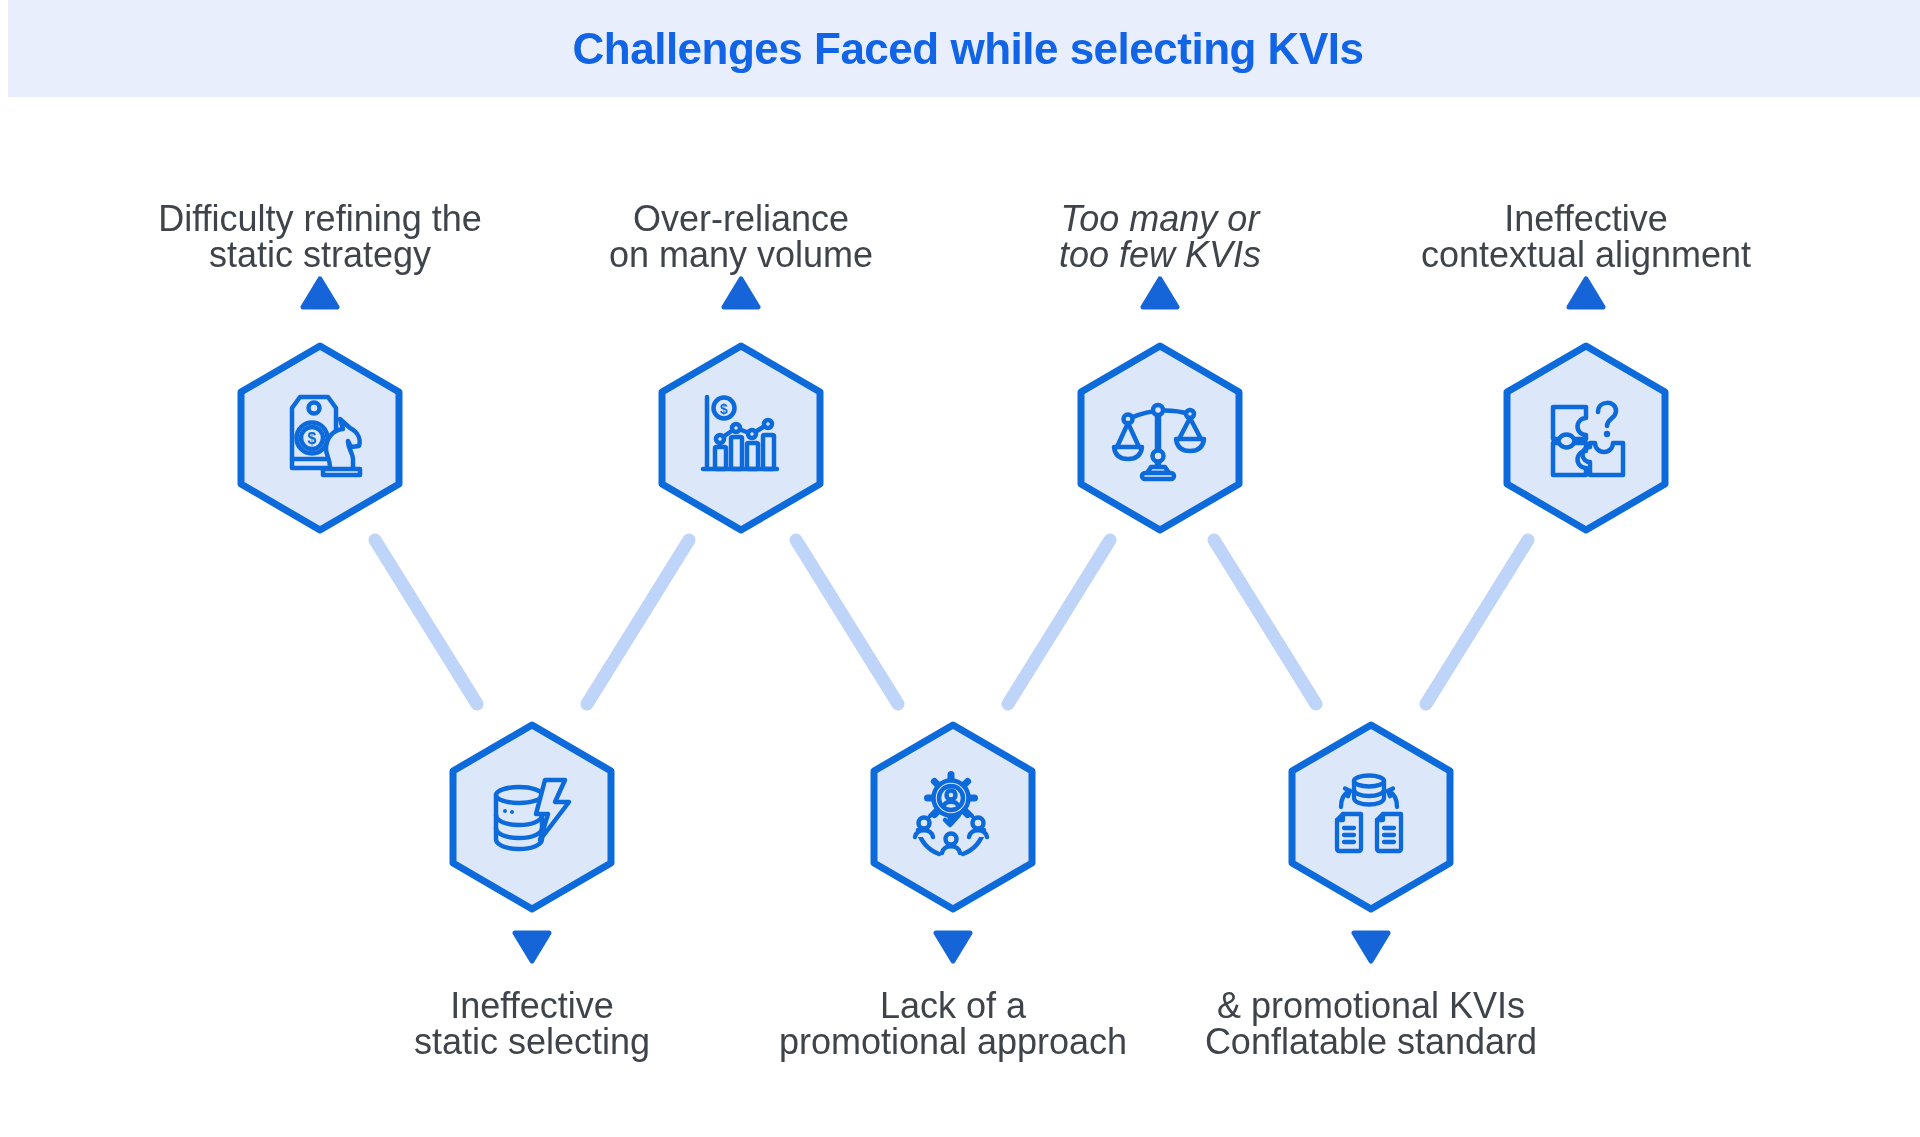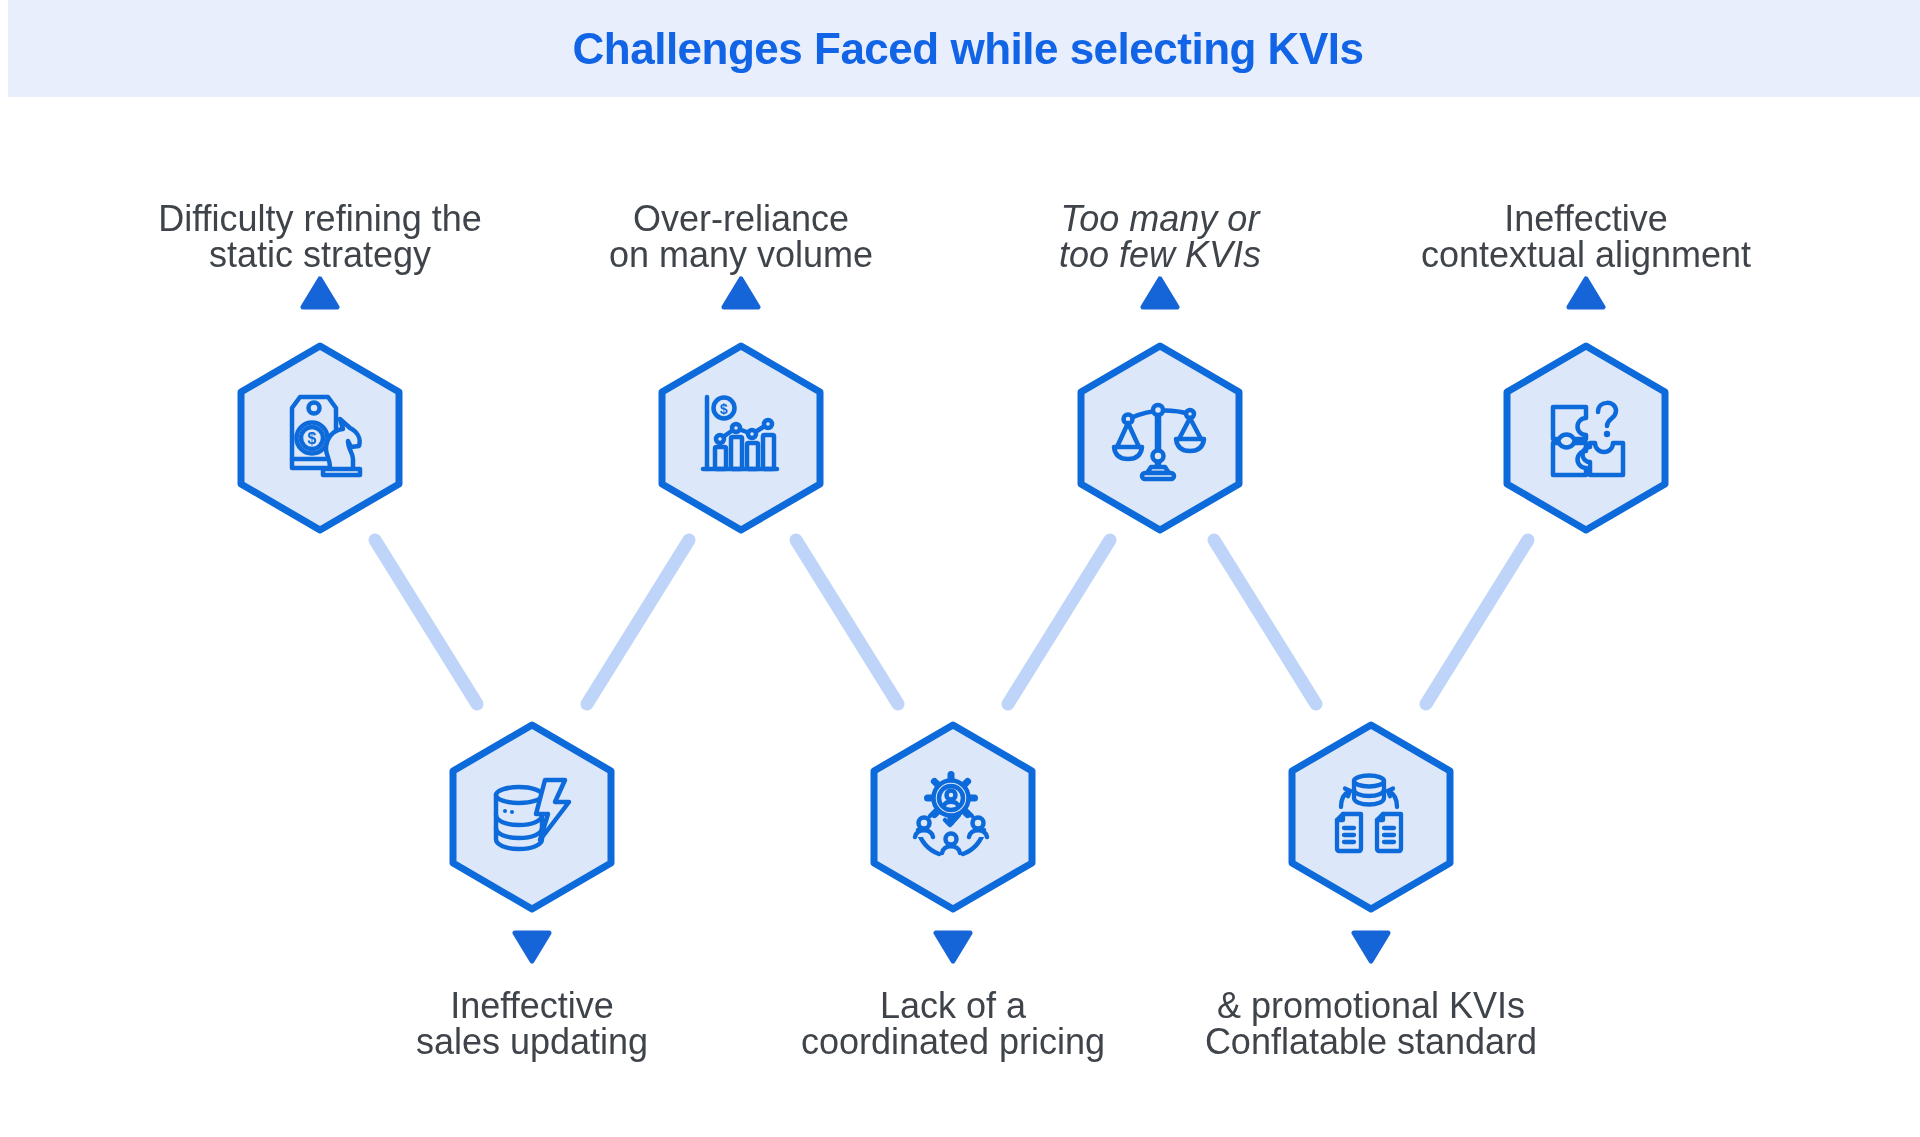--- a/index.html
+++ b/index.html
@@ -167,21 +167,21 @@
         <circle cx="23" cy="44" r="2" fill="#0d6ada" stroke="none"></circle>
         <circle cx="30" cy="45" r="2" fill="#0d6ada" stroke="none"></circle>
         <path d="M63 13 H83 L73 35 H87 L58 73 L66 47 H54 Z" fill="#dce7f9"></path>
       </g>
     </svg>
     <svg class="tri" width="40" height="34" viewBox="0 0 40 34">
       <polygon points="3,3 37,3 20,31" fill="#1565d8" stroke="#1565d8" stroke-width="5" stroke-linejoin="round"></polygon>
     </svg>
     <div class="label">
       <span class="lline">Ineffective</span>
-      <span class="lline">sales updating</span>
+      <span class="lline">static selecting</span>
     </div>
   </div>
 
   <div class="node bottom-node" style="left:723px;">
     <svg class="hex" width="170" height="194" viewBox="0 0 170 194">
       <polygon points="85,5 164,51 164,143 85,189 6,143 6,51" fill="#dce7f9" stroke="#0d6ada" stroke-width="7" stroke-linejoin="round"></polygon>
     </svg>
     <svg class="icon" width="100" height="100" viewBox="0 0 100 100">
       <g fill="none" stroke="#0d6ada" stroke-width="4.5" stroke-linecap="round" stroke-linejoin="round">
         <path d="M15 63 A33 33 0 0 0 36 87"></path>
@@ -208,21 +208,21 @@
         <path d="M66 70 C67.5 61 82.5 61 84 70" fill="#dce7f9"></path>
         <circle cx="48" cy="72" r="5.5" fill="#dce7f9"></circle>
         <path d="M39 86 C40.5 77 55.5 77 57 86" fill="#dce7f9"></path>
       </g>
     </svg>
     <svg class="tri" width="40" height="34" viewBox="0 0 40 34">
       <polygon points="3,3 37,3 20,31" fill="#1565d8" stroke="#1565d8" stroke-width="5" stroke-linejoin="round"></polygon>
     </svg>
     <div class="label">
       <span class="lline">Lack of a</span>
-      <span class="lline">coordinated pricing</span>
+      <span class="lline">promotional approach</span>
     </div>
   </div>
 
   <div class="node bottom-node" style="left:1141px;">
     <svg class="hex" width="170" height="194" viewBox="0 0 170 194">
       <polygon points="85,5 164,51 164,143 85,189 6,143 6,51" fill="#dce7f9" stroke="#0d6ada" stroke-width="7" stroke-linejoin="round"></polygon>
     </svg>
     <svg class="icon" width="100" height="100" viewBox="0 0 100 100">
       <g fill="none" stroke="#0d6ada" stroke-width="4.3" stroke-linecap="round" stroke-linejoin="round">
         <path d="M33 14 V31 C33 35 40 37.5 48 37.5 C56 37.5 63 35 63 31 V14"></path>

